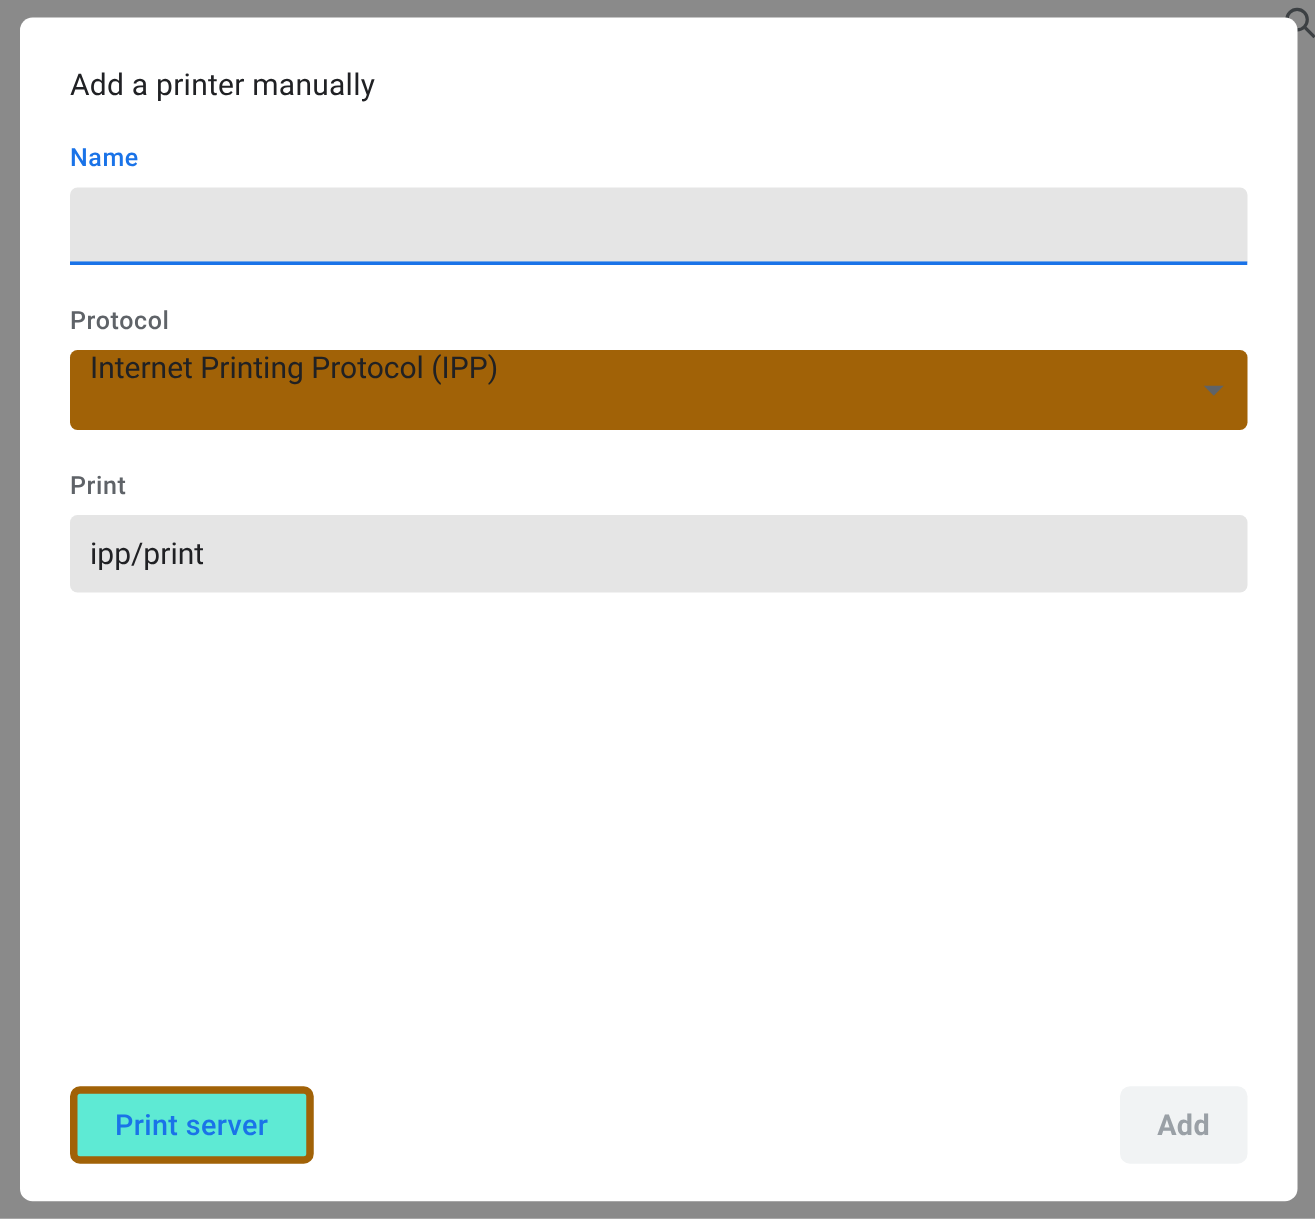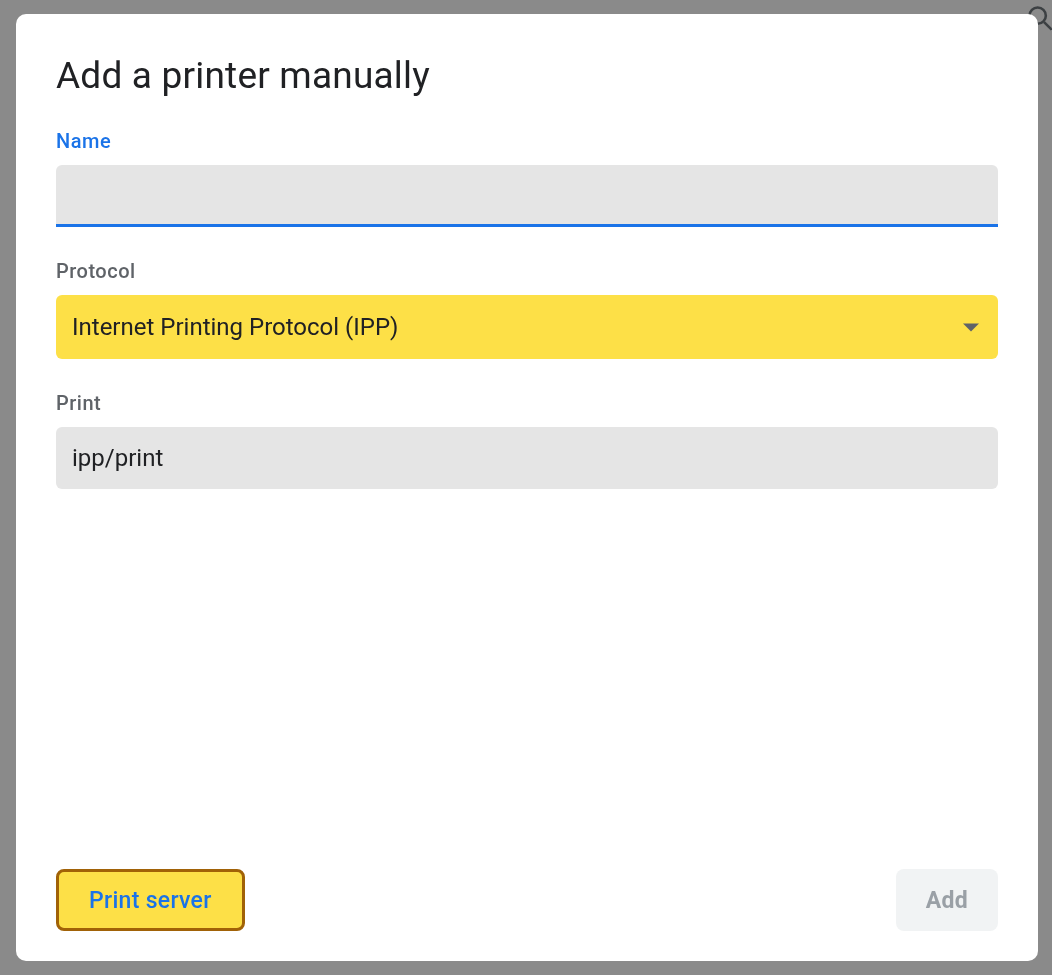--- a/index.html
+++ b/index.html
@@ -21,21 +21,21 @@
     left: 16px;
     right: 14px;
     bottom: 14px;
     background: #ffffff;
     border-radius: 10px;
     padding: 40px 40px 30px 40px;
     display: flex;
     flex-direction: column;
   }
   .modal-title {
-    font-size: 37px;
+    font-size: 24px;
     font-weight: 400;
     color: #202124;
     letter-spacing: 0.2px;
     margin-bottom: 32px;
   }
   .field-group {
     margin-bottom: 32px;
   }
   .field-label {
     font-size: 20px;
@@ -67,32 +67,31 @@
   .text-input.rounded {
     border-radius: 6px;
   }
   .select-wrapper {
     position: relative;
     width: 100%;
   }
   .select-input {
     width: 100%;
     height: 64px;
-    background: #fde047;
+    background: #a16207;
     border: none;
     border-radius: 6px;
     font-size: 24px;
     padding: 0 48px 0 16px;
     color: #202124;
     outline: none;
     appearance: none;
     font-family: inherit;
     cursor: pointer;
     display: flex;
-    align-items: center;
   }
   .select-caret {
     position: absolute;
     right: 18px;
     top: 50%;
     transform: translateY(-50%);
     pointer-events: none;
   }
   .select-caret svg {
     width: 18px;
@@ -116,22 +115,22 @@
     font-size: 23px;
     font-weight: 500;
     font-family: inherit;
     cursor: pointer;
     display: inline-flex;
     align-items: center;
     justify-content: center;
     letter-spacing: 0.3px;
   }
   .btn-outline {
-    background: #fde047;
-    border: 3px solid #a16207;
+    background: #5eead4;
+    border: 6px solid #a16207;
     color: #1a73e8;
   }
   .btn-disabled {
     background: #f1f3f4;
     border: none;
     color: #9aa0a6;
     cursor: default;
     font-weight: bold;
   }
   .bg-search-icon {

